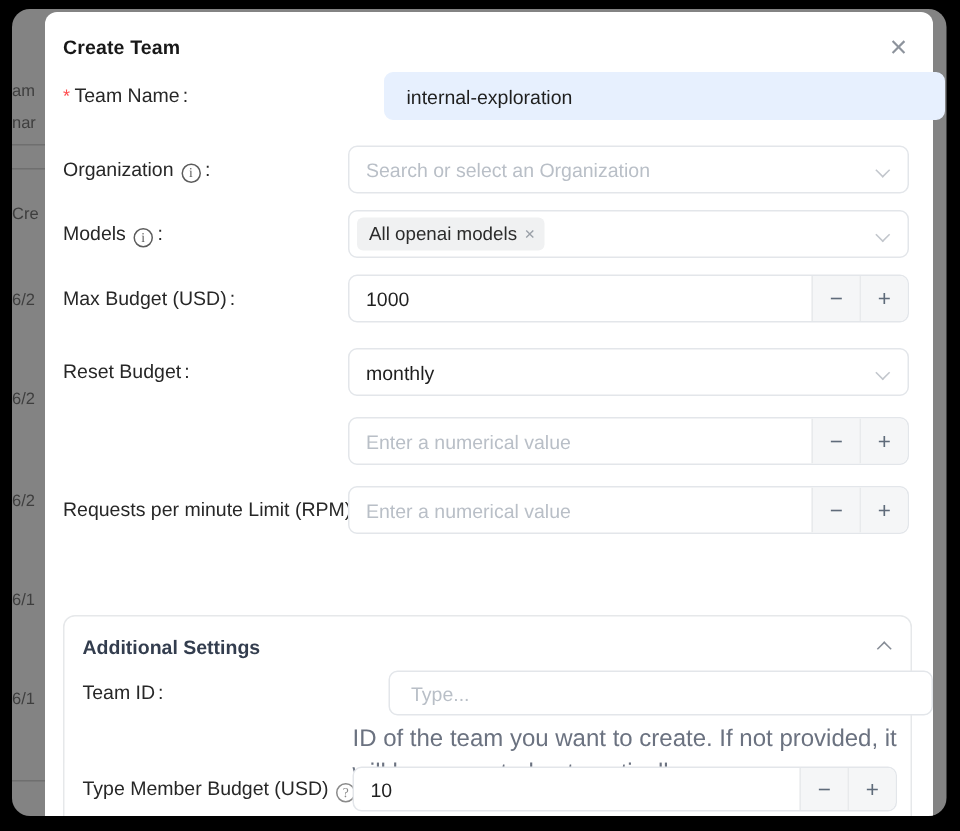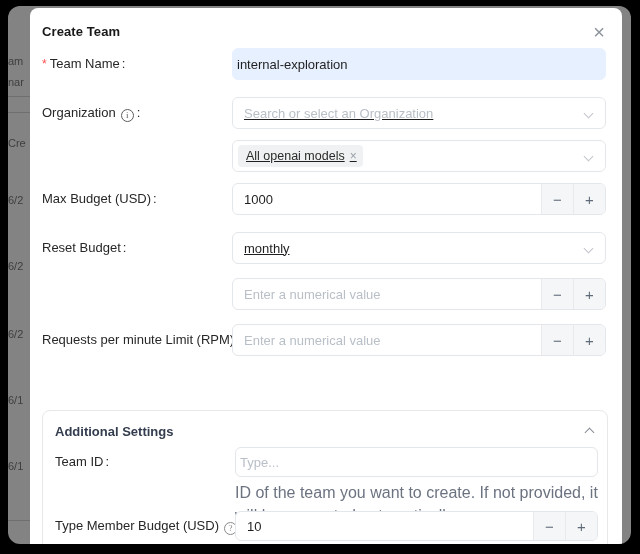--- a/index.html
+++ b/index.html
@@ -34,26 +34,26 @@
          width:13px; height:13px; border:1px solid #5c5c5c; border-radius:50%;
          font-size:9px; color:#5c5c5c; margin:0 1px 0 5px; vertical-align:-1px;
          font-family:"Liberation Serif", serif; }
   .q-ic { border-color:#8a8a8a; color:#8a8a8a; }
 
   .ctl { position:absolute; left:202px; top:0; width:374px; height:32px; }
 
   .text-input, .sel, .numwrap {
     width:100%; height:100%; border:1px solid #e3e6ea; border-radius:6px;
     background:#fff; font-size:13px; }
-  .text-input { padding:0 4px; color:#1f1f1f; outline:none;
-                font-family:"Liberation Sans", sans-serif; }
+  .text-input { padding:0 14px; color:#1f1f1f; outline:none;
+                font-family:"Liberation Sans", sans-serif;margin-left:24px; }
   .highlight { background:#e7f0fe; border-color:#e7f0fe; }
 
   .sel { display:flex; align-items:center; padding:0 12px 0 11px; position:relative;
-         color:#1f1f1f; cursor:pointer;text-decoration:underline; }
+         color:#1f1f1f; cursor:pointer; }
   .sel .ph { color:#b9bfc7; }
   .chev-down { position:absolute; right:13px; top:12px; width:7px; height:7px;
          border-right:1.4px solid #c2c6cc; border-bottom:1.4px solid #c2c6cc;
          transform:rotate(45deg); }
   .chev-up { position:absolute; right:14px; top:18px; width:7px; height:7px;
          border-right:1.4px solid #868c96; border-bottom:1.4px solid #868c96;
          transform:rotate(-135deg); cursor:pointer; }
 
   .tag { display:inline-flex; align-items:center; background:#f0f1f2; border-radius:4px;
          height:22px; padding:0 6px 0 8px; font-size:12.5px; color:#2b2b2b; gap:5px; }
@@ -119,20 +119,23 @@
       </div>
       <div class="ctl">
         <div class="sel">
           <span class="ph">Search or select an Organization</span>
           <i class="chev-down"></i>
         </div>
       </div>
     </div>
 
     <div class="row r3">
+      <div class="lbl">
+        <span>Models</span><span class="info-ic">i</span><span class="colon">:</span>
+      </div>
       <div class="ctl">
         <div class="sel" style="padding-left:5px">
           <span class="tag">
             <span>All openai models</span>
             <span class="tag-x">×</span>
           </span>
           <i class="chev-down"></i>
         </div>
       </div>
     </div>

